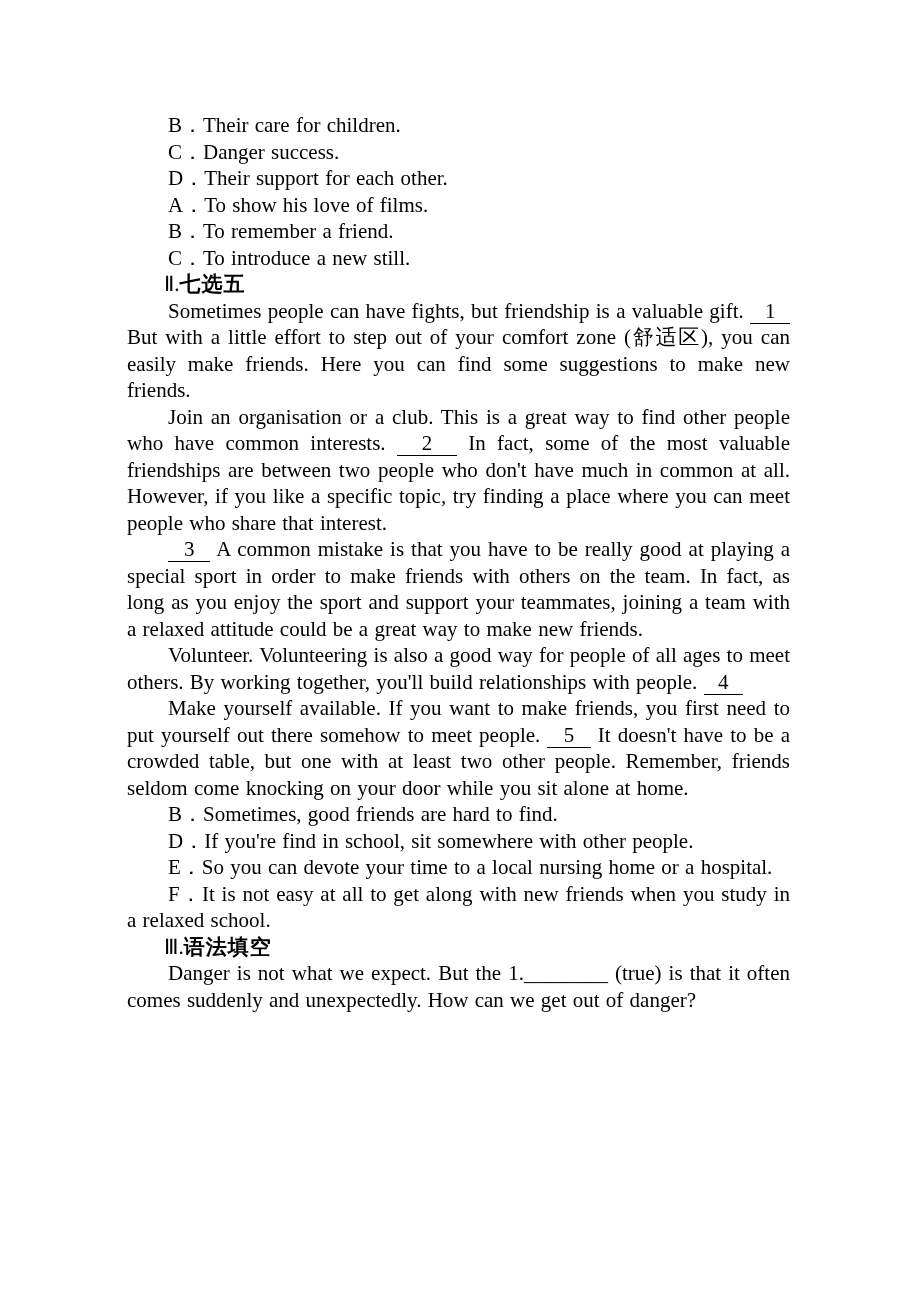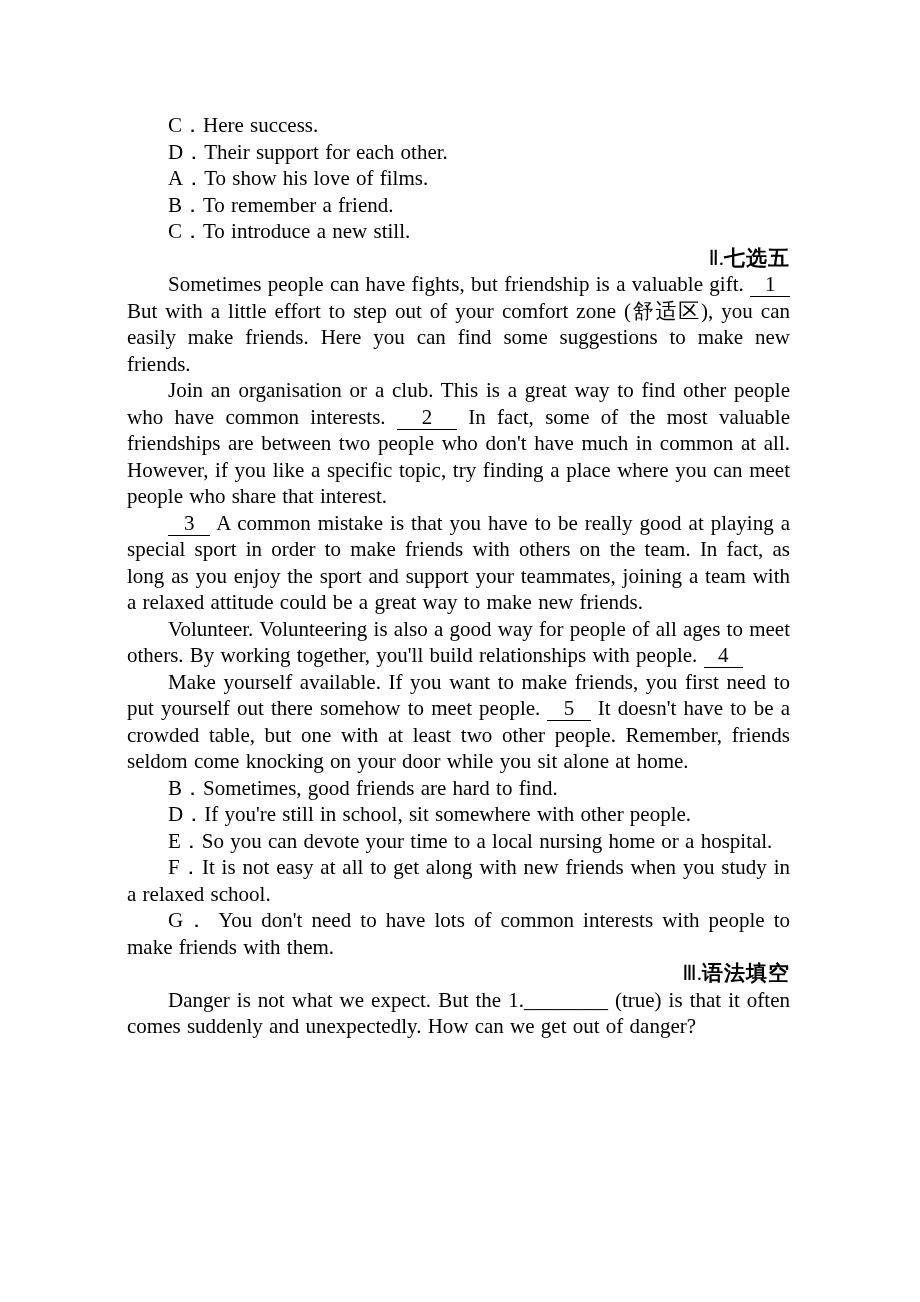--- a/index.html
+++ b/index.html
@@ -22,54 +22,54 @@
     line-height: 26.5px;
     text-align: justify;
     text-indent: 41px;
     word-spacing: 1px;
   }
   p.header-line {
     margin: 0;
     font-size: 21px;
     line-height: 26.5px;
     text-indent: 37px;
-    text-align: right;
+    text-align: left;
   }
   .hnum { font-family: "Liberation Serif", serif; font-weight: normal; }
   .htitle { font-family: "DejaVu Sans", sans-serif; font-weight: bold; letter-spacing: 1px; }
   .blank {
     border-bottom: 1.5px solid #000;
     white-space: pre;
     padding: 0 2px;
   }
 </style>
 </head>
 <body>
 
 <div class="page">
   <div class="doc">
 
-    <p class="para">C．Here success.</p>
+    <p class="para">B．Their care for children.</p>
+    <p class="para">C．Danger success.</p>
     <p class="para">D．Their support for each other.</p>
     <p class="para">A．To show his love of films.</p>
     <p class="para">B．To remember a friend.</p>
     <p class="para">C．To introduce a new still.</p>
 
     <p class="header-line"><span class="hnum">Ⅱ.</span><span class="htitle">七选五</span></p>
 
     <p class="para">Sometimes people can have fights, but friendship is a valuable gift. <span class="blank">&nbsp;&nbsp;1&nbsp;&nbsp;</span> But with a little effort to step out of your comfort zone (舒适区), you can easily make friends. Here you can find some suggestions to make new friends.</p>
     <p class="para">Join an organisation or a club. This is a great way to find other people who have common interests. <span class="blank">&nbsp;&nbsp;2&nbsp;&nbsp;</span> In fact, some of the most valuable friendships are between two people who don't have much in common at all. However, if you like a specific topic, try finding a place where you can meet people who share that interest.</p>
     <p class="para"><span class="blank">&nbsp;&nbsp;3&nbsp;&nbsp;</span> A common mistake is that you have to be really good at playing a special sport in order to make friends with others on the team. In fact, as long as you enjoy the sport and support your teammates, joining a team with a relaxed attitude could be a great way to make new friends.</p>
     <p class="para">Volunteer. Volunteering is also a good way for people of all ages to meet others. By working together, you'll build relationships with people. <span class="blank">&nbsp;&nbsp;4&nbsp;&nbsp;</span></p>
     <p class="para">Make yourself available. If you want to make friends, you first need to put yourself out there somehow to meet people. <span class="blank">&nbsp;&nbsp;5&nbsp;&nbsp;</span> It doesn't have to be a crowded table, but one with at least two other people. Remember, friends seldom come knocking on your door while you sit alone at home.</p>
 
     <p class="para">B．Sometimes, good friends are hard to find.</p>
-    <p class="para">D．If you're still in school, sit somewhere with other people.</p>
+    <p class="para">D．If you're find in school, sit somewhere with other people.</p>
     <p class="para">E．So you can devote your time to a local nursing home or a hospital.</p>
     <p class="para">F．It is not easy at all to get along with new friends when you study in a relaxed school.</p>
-    <p class="para">G． You don't need to have lots of common interests with people to make friends with them.</p>
 
     <p class="header-line"><span class="hnum">Ⅲ.</span><span class="htitle">语法填空</span></p>
 
     <p class="para">Danger is not what we expect. But the 1.________ (true) is that it often comes suddenly and unexpectedly. How can we get out of danger?</p>
 
   </div>
 </div>
 
 </body></html>

